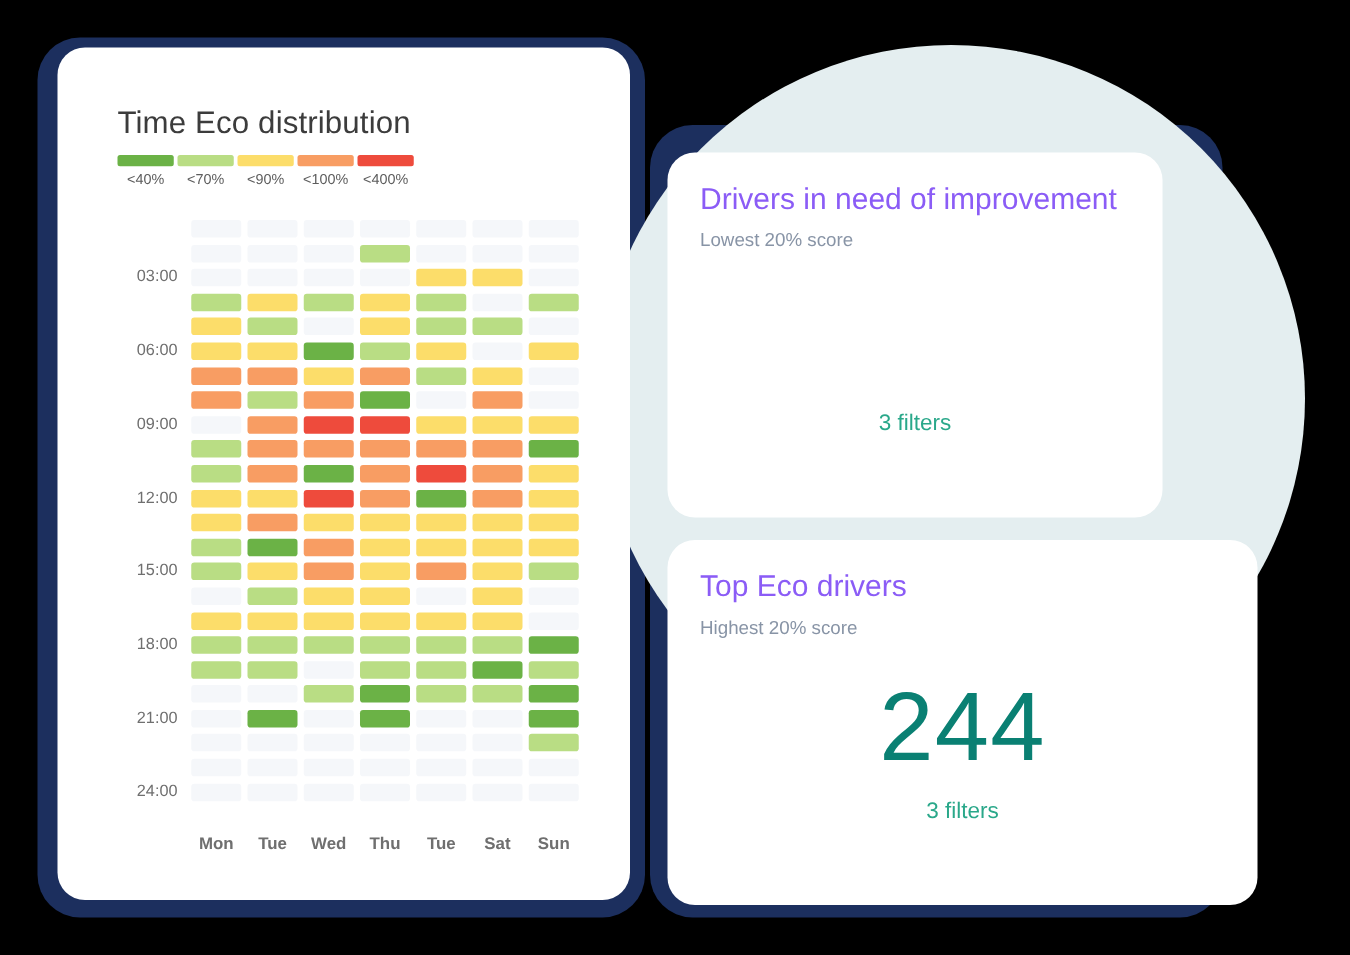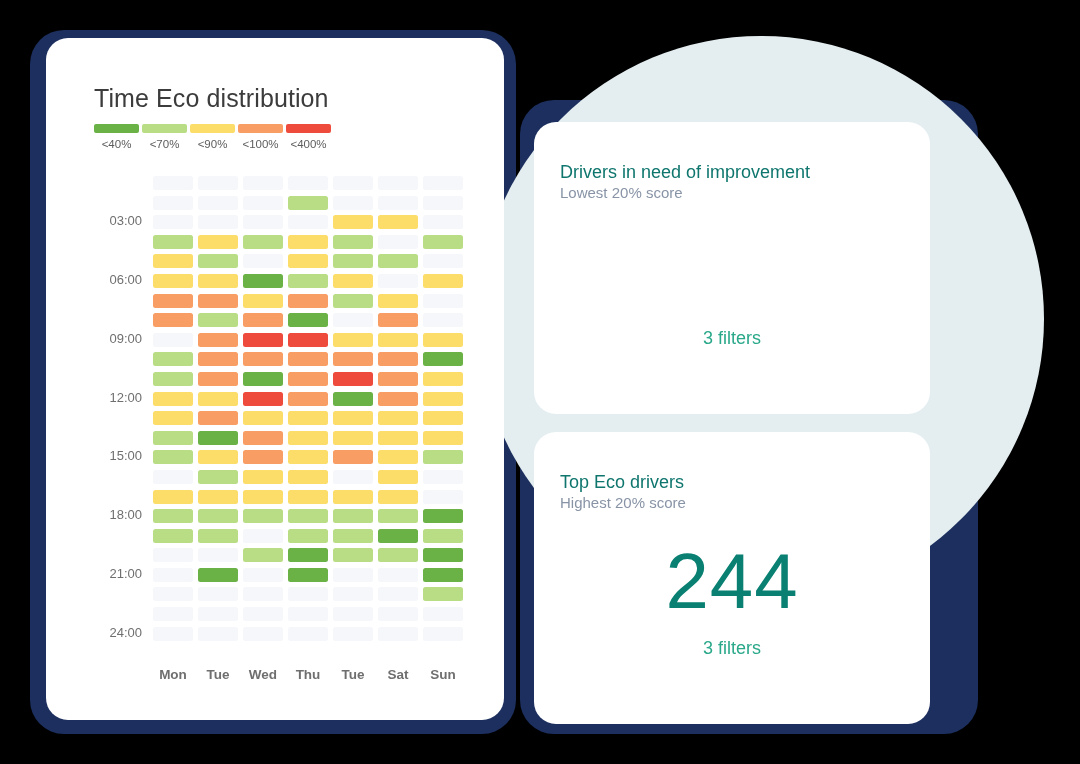--- a/index.html
+++ b/index.html
@@ -36,21 +36,21 @@
   }
 
   
   .card {
     position: absolute;
     background: #ffffff;
     border-radius: 22px;
   }
   #card-heatmap { left: 46px;  top: 38px;  width: 458px; height: 682px; }
   #card-top     { left: 534px; top: 122px; width: 396px; height: 292px; }
-  #card-bottom  { left: 534px; top: 432px; width: 396px; height: 292px; }
+  #card-bottom  { left: 534px; top: 432px; width: 472px; height: 292px; }
 
   
   .heatmap-title {
     position: absolute;
     left: 48px;
     top: 46px;
     font-size: 25px;
     color: #3c3c3c;
     letter-spacing: 0.1px;
     white-space: nowrap;
@@ -117,23 +117,23 @@
     width: 40px;
     text-align: center;
     font-size: 13.5px;
     color: #6f6f6f;
   }
 
   
   .metric-title {
     position: absolute;
     left: 26px;
-    top: 40px;
-    font-size: 18px;
-    color: #0f766e;
+    top: 24px;
+    font-size: 24px;
+    color: #8b5cf6;
     white-space: nowrap;
   }
   .metric-sub {
     position: absolute;
     left: 26px;
     top: 62px;
     font-size: 15px;
     color: #8894a6;
     white-space: nowrap;
   }

